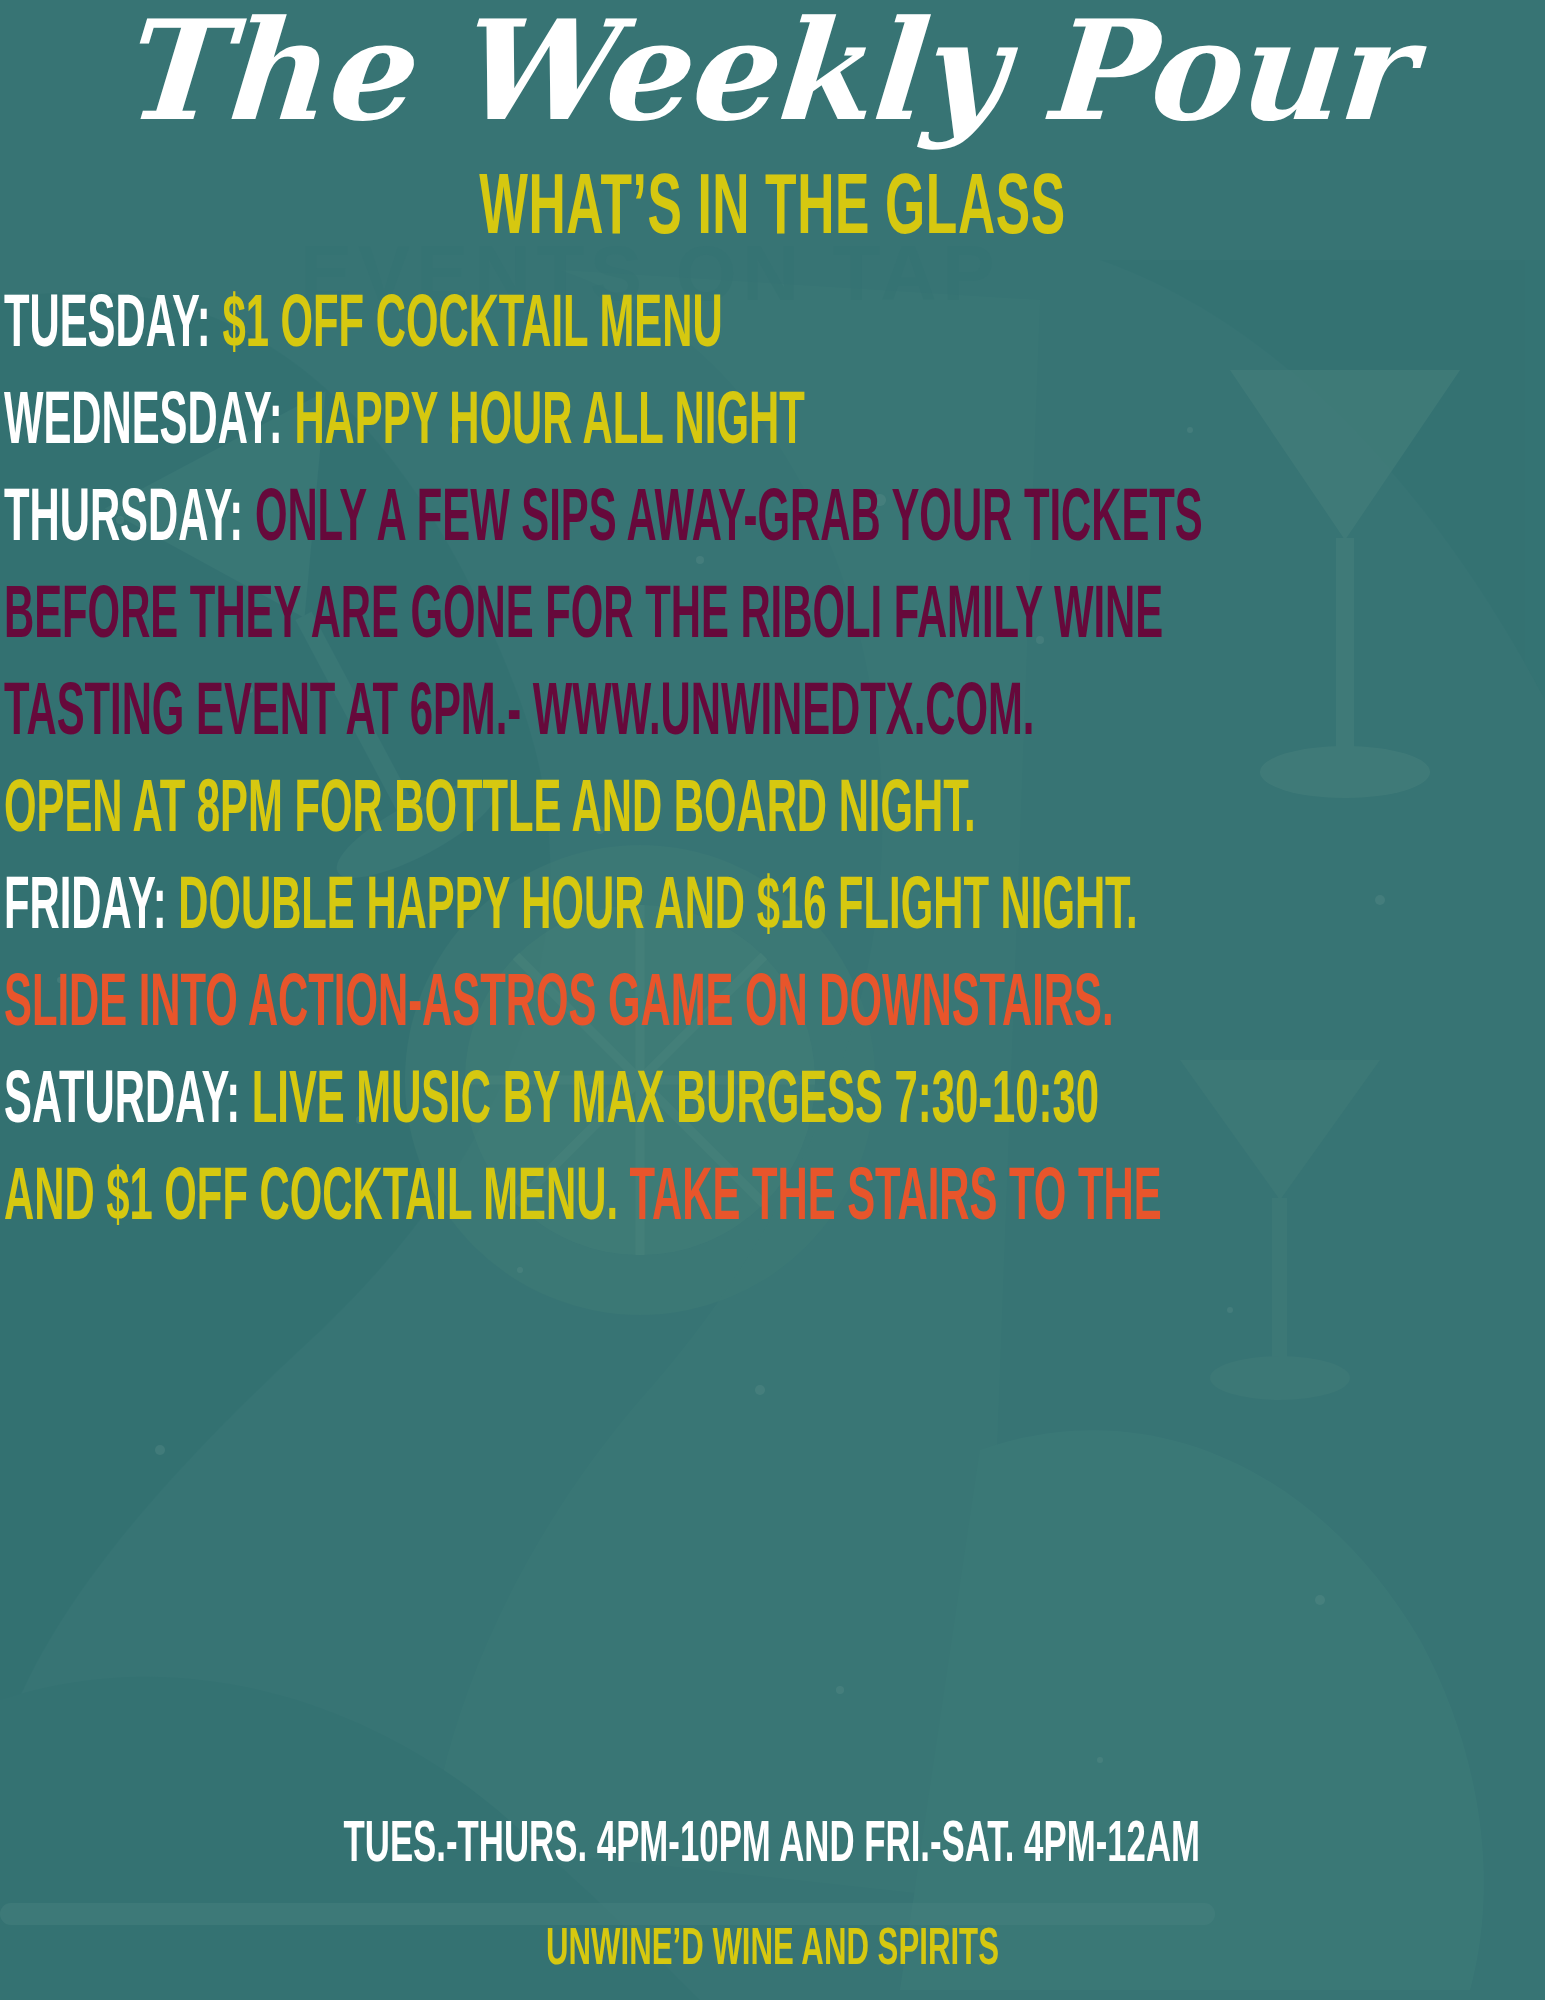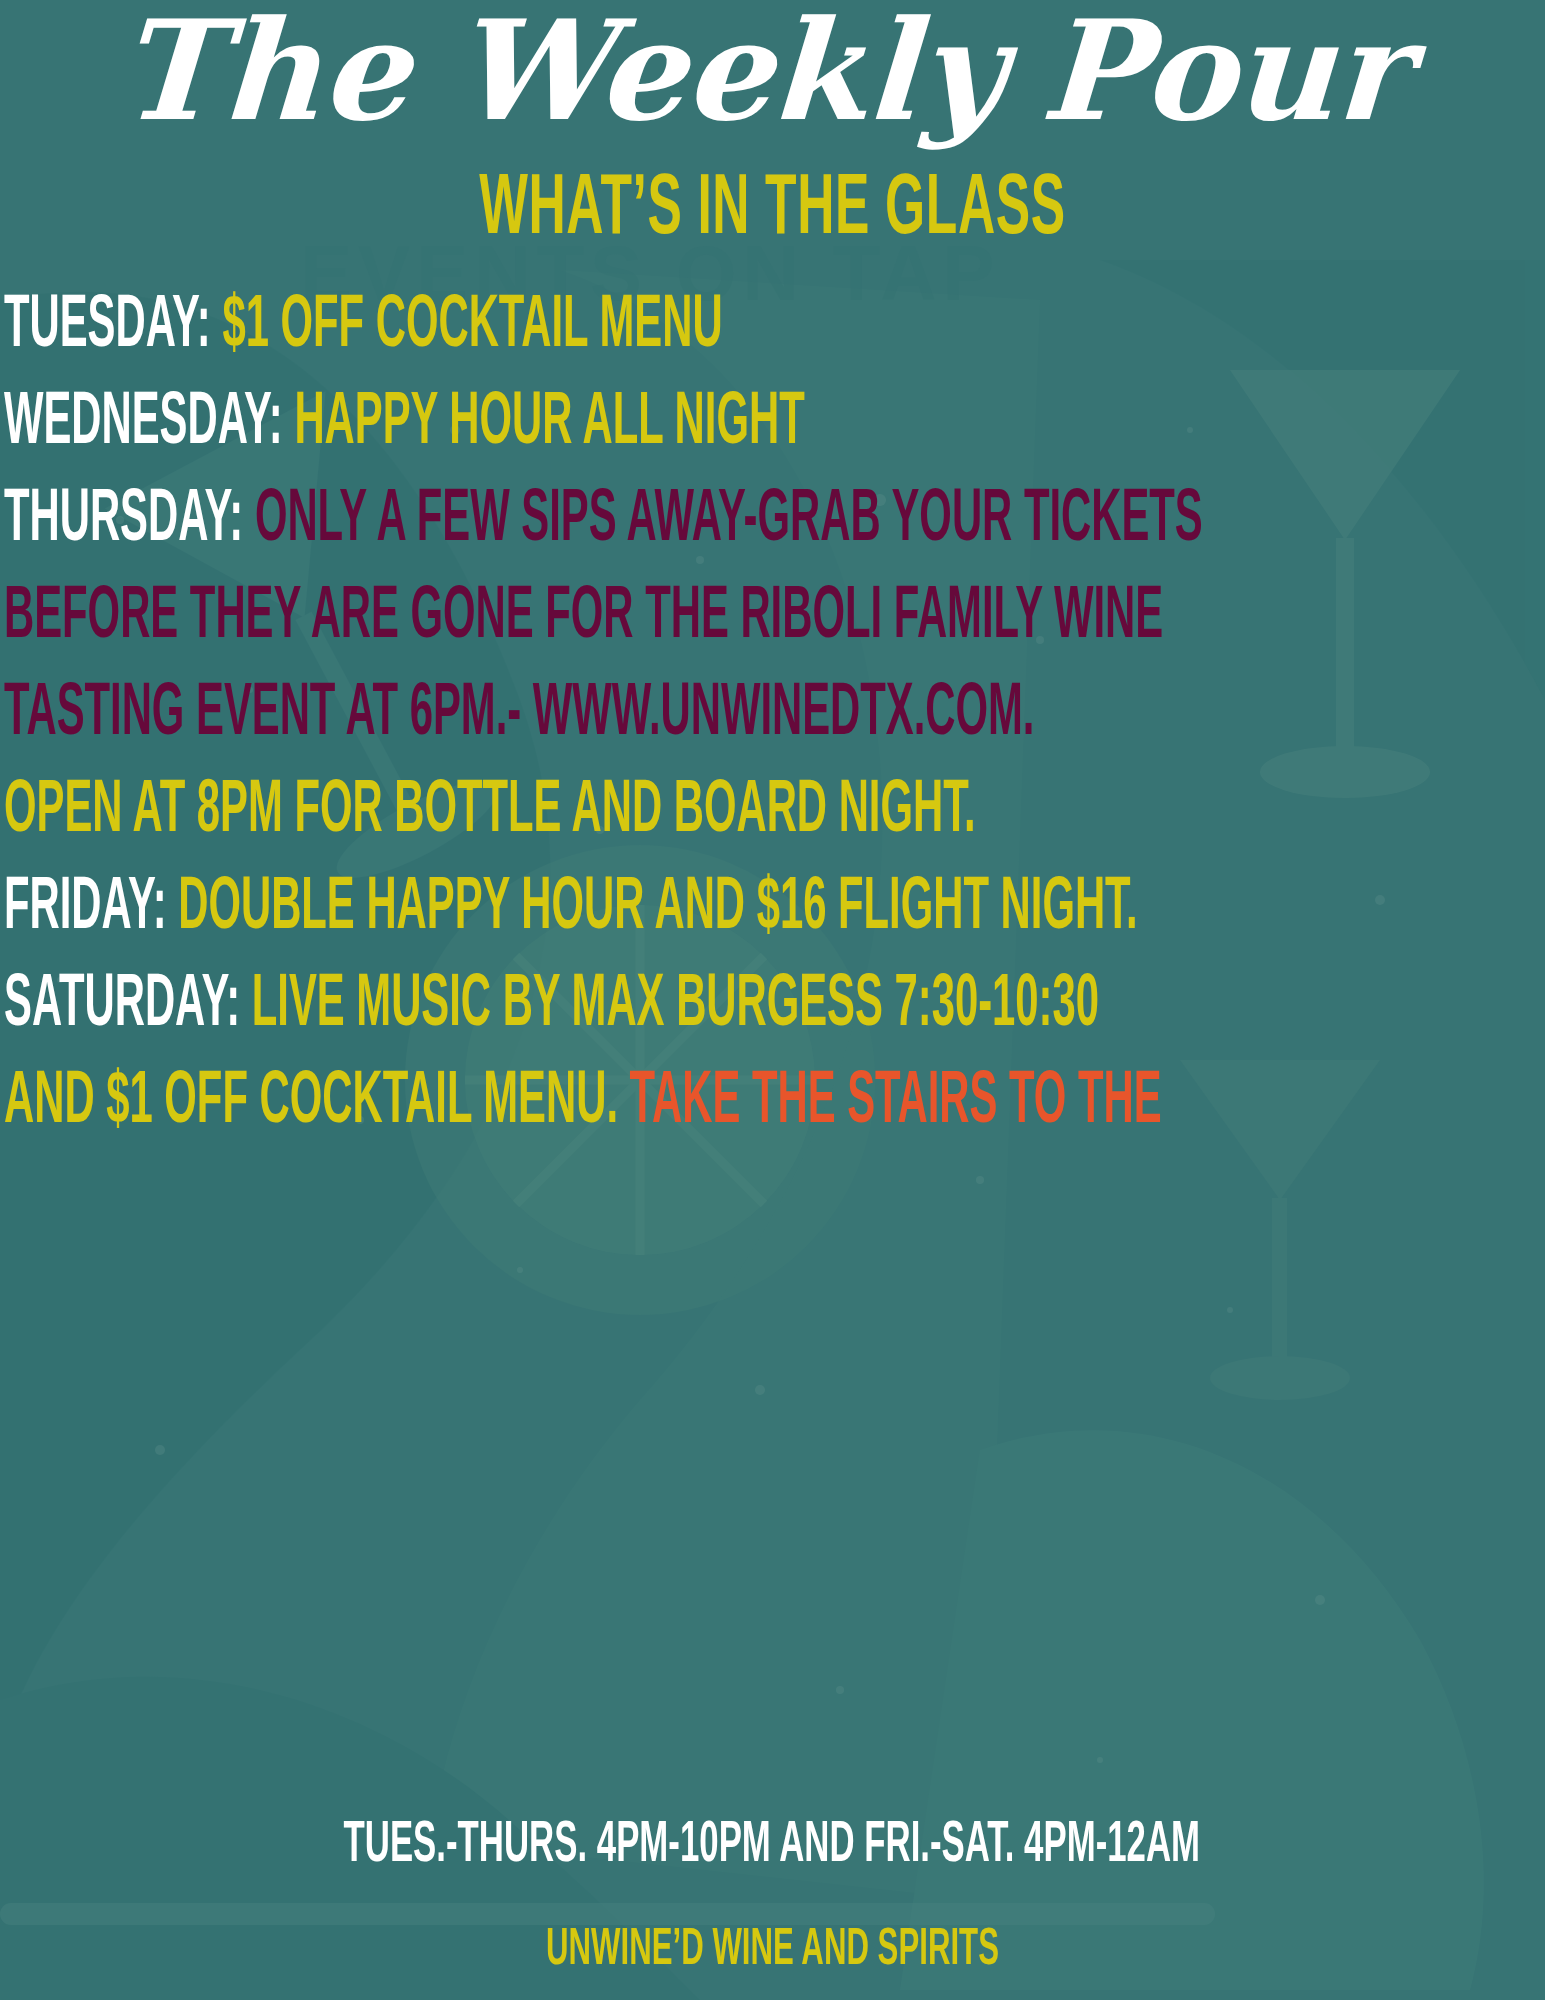--- a/index.html
+++ b/index.html
@@ -183,20 +183,23 @@
     </div>
 
     <div class="ln">
       <span class="inner"><span class="c-yellow">OPEN AT 8PM FOR BOTTLE AND BOARD NIGHT.</span></span>
     </div>
 
     <div class="ln">
       <span class="inner"><span class="c-white">FRIDAY:</span> <span class="c-yellow">DOUBLE HAPPY HOUR AND $16 FLIGHT NIGHT.</span></span>
     </div>
 
+    <div class="ln">
+      <span class="inner"><span class="c-orange">SLIDE INTO ACTION-ASTROS GAME ON DOWNSTAIRS.</span></span>
+    </div>
 
     <div class="ln">
       <span class="inner"><span class="c-white">SATURDAY:</span> <span class="c-yellow">LIVE MUSIC BY MAX BURGESS 7:30-10:30</span></span>
     </div>
 
     <div class="ln">
       <span class="inner"><span class="c-yellow">AND $1 OFF COCKTAIL MENU.</span><span class="c-orange"> TAKE THE STAIRS TO THE</span></span>
     </div>
 
 

